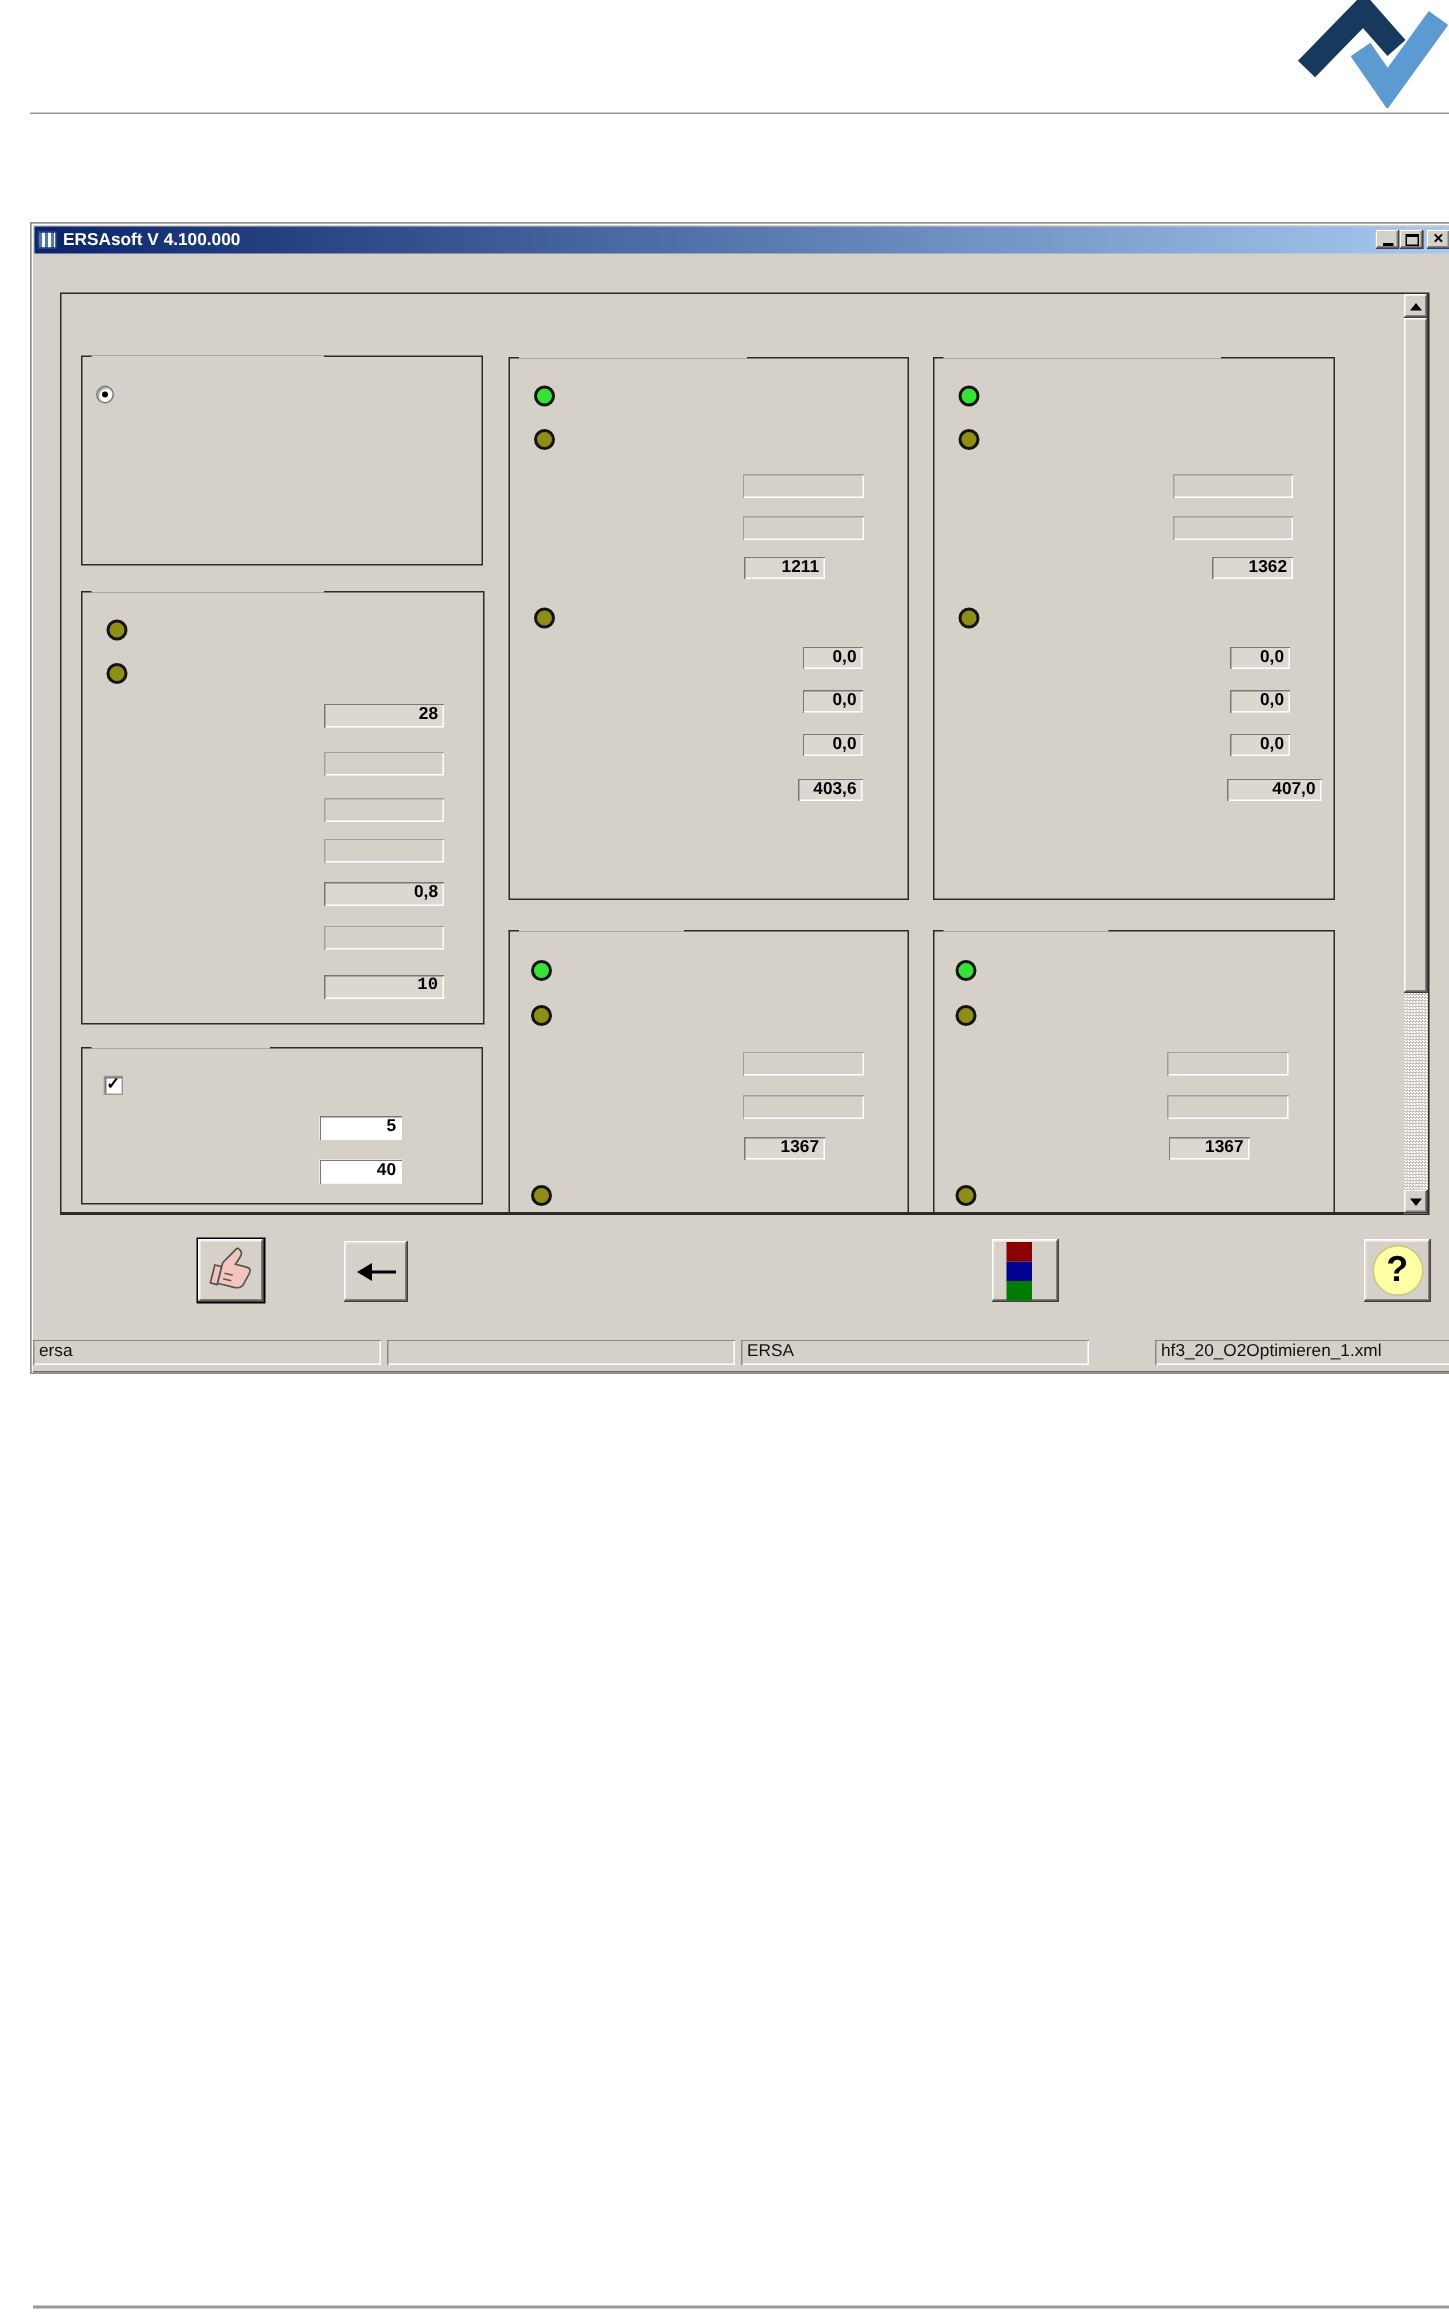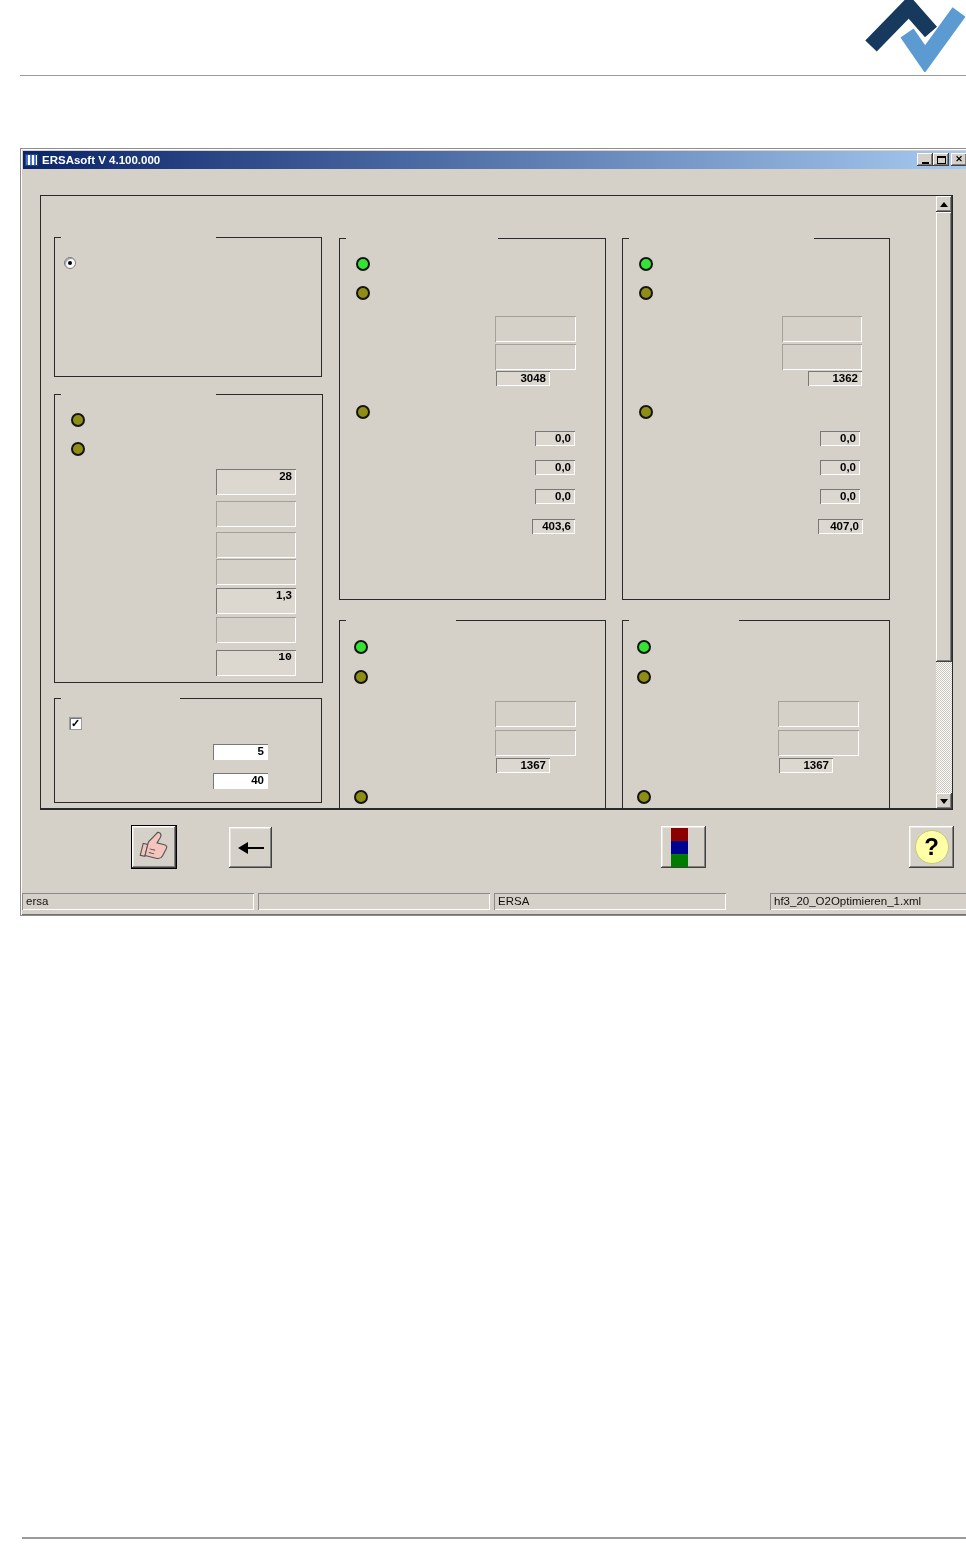--- a/index.html
+++ b/index.html
@@ -40,21 +40,21 @@
   .content-panel { left: 28px; top: 195px; width: 913px; height: 615px;
     border: 1px solid #2a2a2a; border-bottom-width: 2px; }
 
   
   .group { position: absolute; border: 1px solid #2a2a2a; }
   .group.nobottom { border-bottom: none; }
   .gap { position: absolute; top: -1px; height: 1px; background: #d5d1c9; }
 
   
   .field {
-    position: absolute; height: 26px; background: #dcd8d0;
+    position: absolute; height: 16px; background: #dcd8d0;
     box-shadow: inset 1px 1px #787878, inset -1px -1px #fff;
     font-size: 11.5px; font-weight: bold; color: #000;
     text-align: right; padding: 1px 4px 0 0; line-height: 12px;
   }
   .field.empty {
     background: #d5d1c9;
     box-shadow: inset 1px 1px #a2a29a, inset -1px -1px #fff;
   }
   .field.white { background: #ffffff; }
 
@@ -142,60 +142,60 @@
 
   <div class="group" style="left:42px;top:394px;width:269px;height:289px;">
     <div class="gap" style="left:6px;width:155px;"></div>
   </div>
   <div class="led" style="left: 59px; top: 413px; background: rgb(142, 142, 21);"></div>
   <div class="led" style="left: 59px; top: 442px; background: rgb(142, 142, 21);"></div>
   <div class="field" style="left:204px;top:469px;width:80px;">28</div>
   <div class="field empty" style="left:204px;top:501px;width:80px;"></div>
   <div class="field empty" style="left:204px;top:532px;width:80px;"></div>
   <div class="field empty" style="left:204px;top:559px;width:80px;"></div>
-  <div class="field" style="left:204px;top:588px;width:80px;">1,3</div>
+  <div class="field" style="left:204px;top:588px;width:80px;">0,8</div>
   <div class="field empty" style="left:204px;top:617px;width:80px;"></div>
   <div class="field" style="left:204px;top:650px;width:80px;font-family:Liberation Mono, monospace;">10</div>
 
   <div class="group" style="left:42px;top:698px;width:268px;height:105px;">
     <div class="gap" style="left:6px;width:119px;"></div>
   </div>
   <div class="checkbox" style="left:57px;top:717px;">
     <span>✓</span>
   </div>
   <div class="field white" style="left:201px;top:744px;width:55px;height:16px;">5</div>
   <div class="field white" style="left:201px;top:773px;width:55px;height:16px;">40</div>
 
   <div class="group" style="left:327px;top:238px;width:267px;height:362px;">
     <div class="gap" style="left:6px;width:152px;"></div>
   </div>
   <div class="led" style="left: 344px; top: 257px; background: rgb(53, 227, 53);"></div>
   <div class="led" style="left: 344px; top: 286px; background: rgb(142, 142, 21);"></div>
   <div class="led" style="left: 344px; top: 405px; background: rgb(142, 142, 21);"></div>
   <div class="field empty" style="left:483px;top:316px;width:81px;"></div>
   <div class="field empty" style="left:483px;top:344px;width:81px;"></div>
-  <div class="field" style="left:484px;top:371px;width:54px;height:15px;">3048</div>
+  <div class="field" style="left:484px;top:371px;width:54px;height:15px;">1211</div>
   <div class="field" style="left:523px;top:431px;width:40px;height:15px;">0,0</div>
   <div class="field" style="left:523px;top:460px;width:40px;height:15px;">0,0</div>
   <div class="field" style="left:523px;top:489px;width:40px;height:15px;">0,0</div>
   <div class="field" style="left:520px;top:519px;width:43px;height:15px;">403,6</div>
 
   <div class="group" style="left:610px;top:238px;width:268px;height:362px;">
     <div class="gap" style="left:6px;width:185px;"></div>
   </div>
   <div class="led" style="left: 627px; top: 257px; background: rgb(53, 227, 53);"></div>
   <div class="led" style="left: 627px; top: 286px; background: rgb(142, 142, 21);"></div>
   <div class="led" style="left: 627px; top: 405px; background: rgb(142, 142, 21);"></div>
   <div class="field empty" style="left:770px;top:316px;width:80px;"></div>
   <div class="field empty" style="left:770px;top:344px;width:80px;"></div>
   <div class="field" style="left:796px;top:371px;width:54px;height:15px;">1362</div>
   <div class="field" style="left:808px;top:431px;width:40px;height:15px;">0,0</div>
   <div class="field" style="left:808px;top:460px;width:40px;height:15px;">0,0</div>
   <div class="field" style="left:808px;top:489px;width:40px;height:15px;">0,0</div>
-  <div class="field" style="left:806px;top:519px;width:45px;height:15px;">407,0</div>
+  <div class="field" style="left:806px;top:519px;width:63px;height:15px;">407,0</div>
 
   <div class="group nobottom" style="left:327px;top:620px;width:267px;height:189px;">
     <div class="gap" style="left:6px;width:110px;"></div>
   </div>
   <div class="led" style="left: 342px; top: 640px; background: rgb(53, 227, 53);"></div>
   <div class="led" style="left: 342px; top: 670px; background: rgb(142, 142, 21);"></div>
   <div class="led" style="left: 342px; top: 790px; background: rgb(142, 142, 21);"></div>
   <div class="field empty" style="left:483px;top:701px;width:81px;"></div>
   <div class="field empty" style="left:483px;top:730px;width:81px;"></div>
   <div class="field" style="left:484px;top:758px;width:54px;height:15px;">1367</div>

